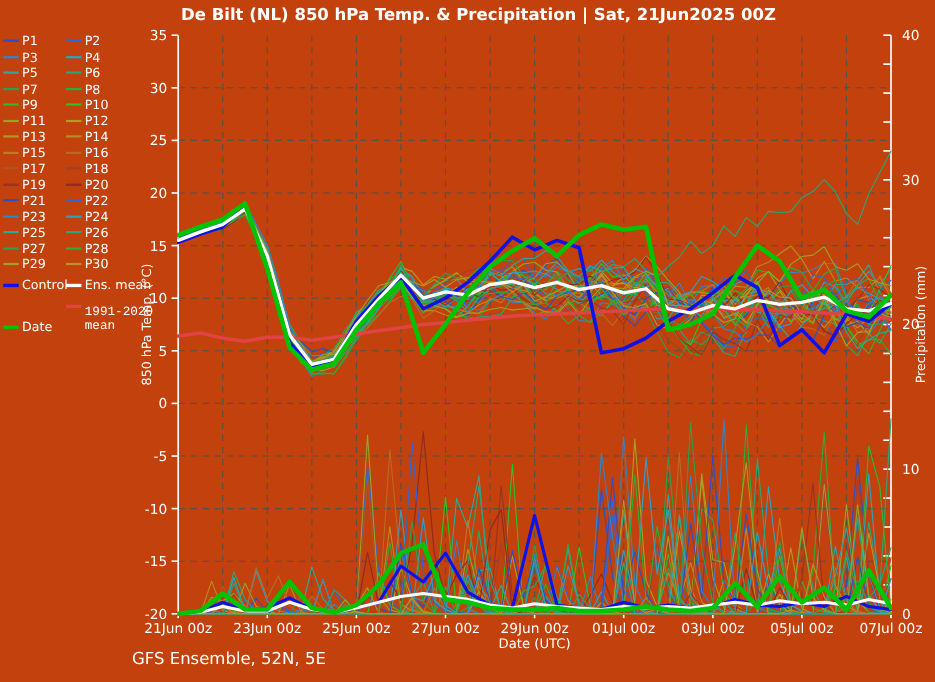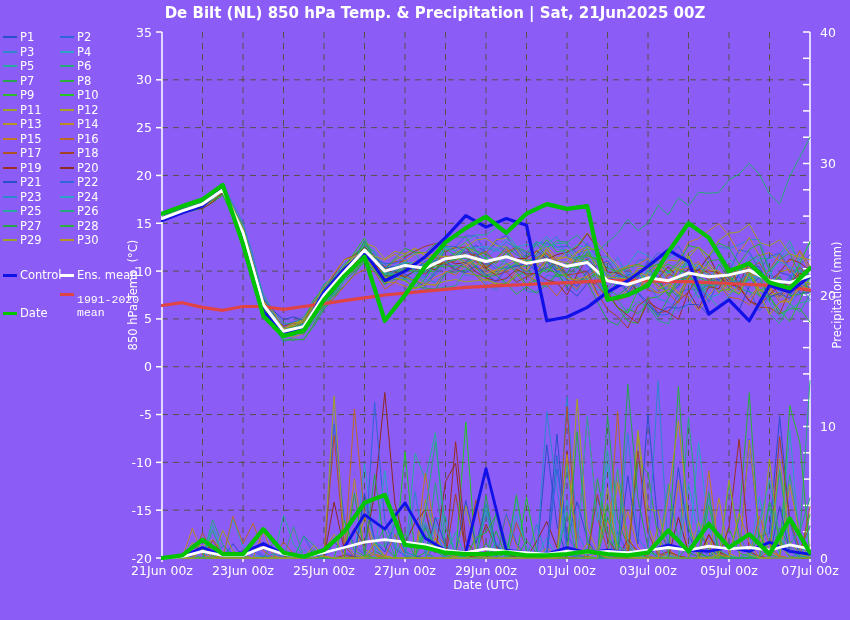--- a/index.html
+++ b/index.html
@@ -1,26 +1,26 @@
 <!DOCTYPE html>
 <html><head>
 <meta charset="utf-8">
 <style>
   html,body{margin:0;padding:0;background:#000;}
-  .stage{position:relative;width:850px;height:620px;background:#8b5cf6;overflow:hidden;
+  .stage{position:relative;width:850px;height:620px;background:#c2410c;overflow:hidden;
          font-family:"DejaVu Sans","Liberation Sans",sans-serif;color:#fff;}
   .title{position:absolute;top:4px;left:130px;width:610px;text-align:center;
          font-size:15px;font-weight:bold;white-space:nowrap;}
   #chart{position:absolute;left:0;top:0;}
   #legend{position:absolute;left:3px;top:31px;width:134px;}
   #legend-members{display:grid;grid-template-columns:57px auto;row-gap:2.5px;}
   .legend-item{display:flex;align-items:center;gap:3px;font-size:11.5px;line-height:12px;white-space:nowrap;}
   .dash{display:inline-block;width:14px;height:0;border-top:2px solid #fff;flex:none;}
   .dash.thick{border-top-width:3px;}
-  .legend-row{display:grid;grid-template-columns:57px auto;margin-top:23px;}
+  .legend-row{display:grid;grid-template-columns:57px auto;margin-top:7px;}
   .legend-row2{display:flex;margin-top:12px;align-items:flex-end;}
   .legend-row2 .col1{width:57px;flex:none;}
   .clim-item{align-items:flex-start;}
   .clim-label{white-space:normal;width:72px;line-height:13px;font-family:Liberation Mono, monospace;}
   .footer-left{position:absolute;left:120px;top:590px;font-size:15px;}
   .footer-right{position:absolute;left:647px;top:590px;font-size:15px;}
 </style>
 </head>
 <body>
 
@@ -351,13 +351,14 @@
           <span>Date</span>
         </div>
       </div>
       <div class="legend-item clim-item">
         <span class="dash thick" id="dash-clim" style="border-top-color: rgb(224, 67, 67);"></span>
         <span class="clim-label">1991-2020 mean</span>
       </div>
     </div>
   </div>
 
+  <div class="footer-left">GFS Ensemble, 52N, 5E</div>
 </div>
 
 </body></html>

